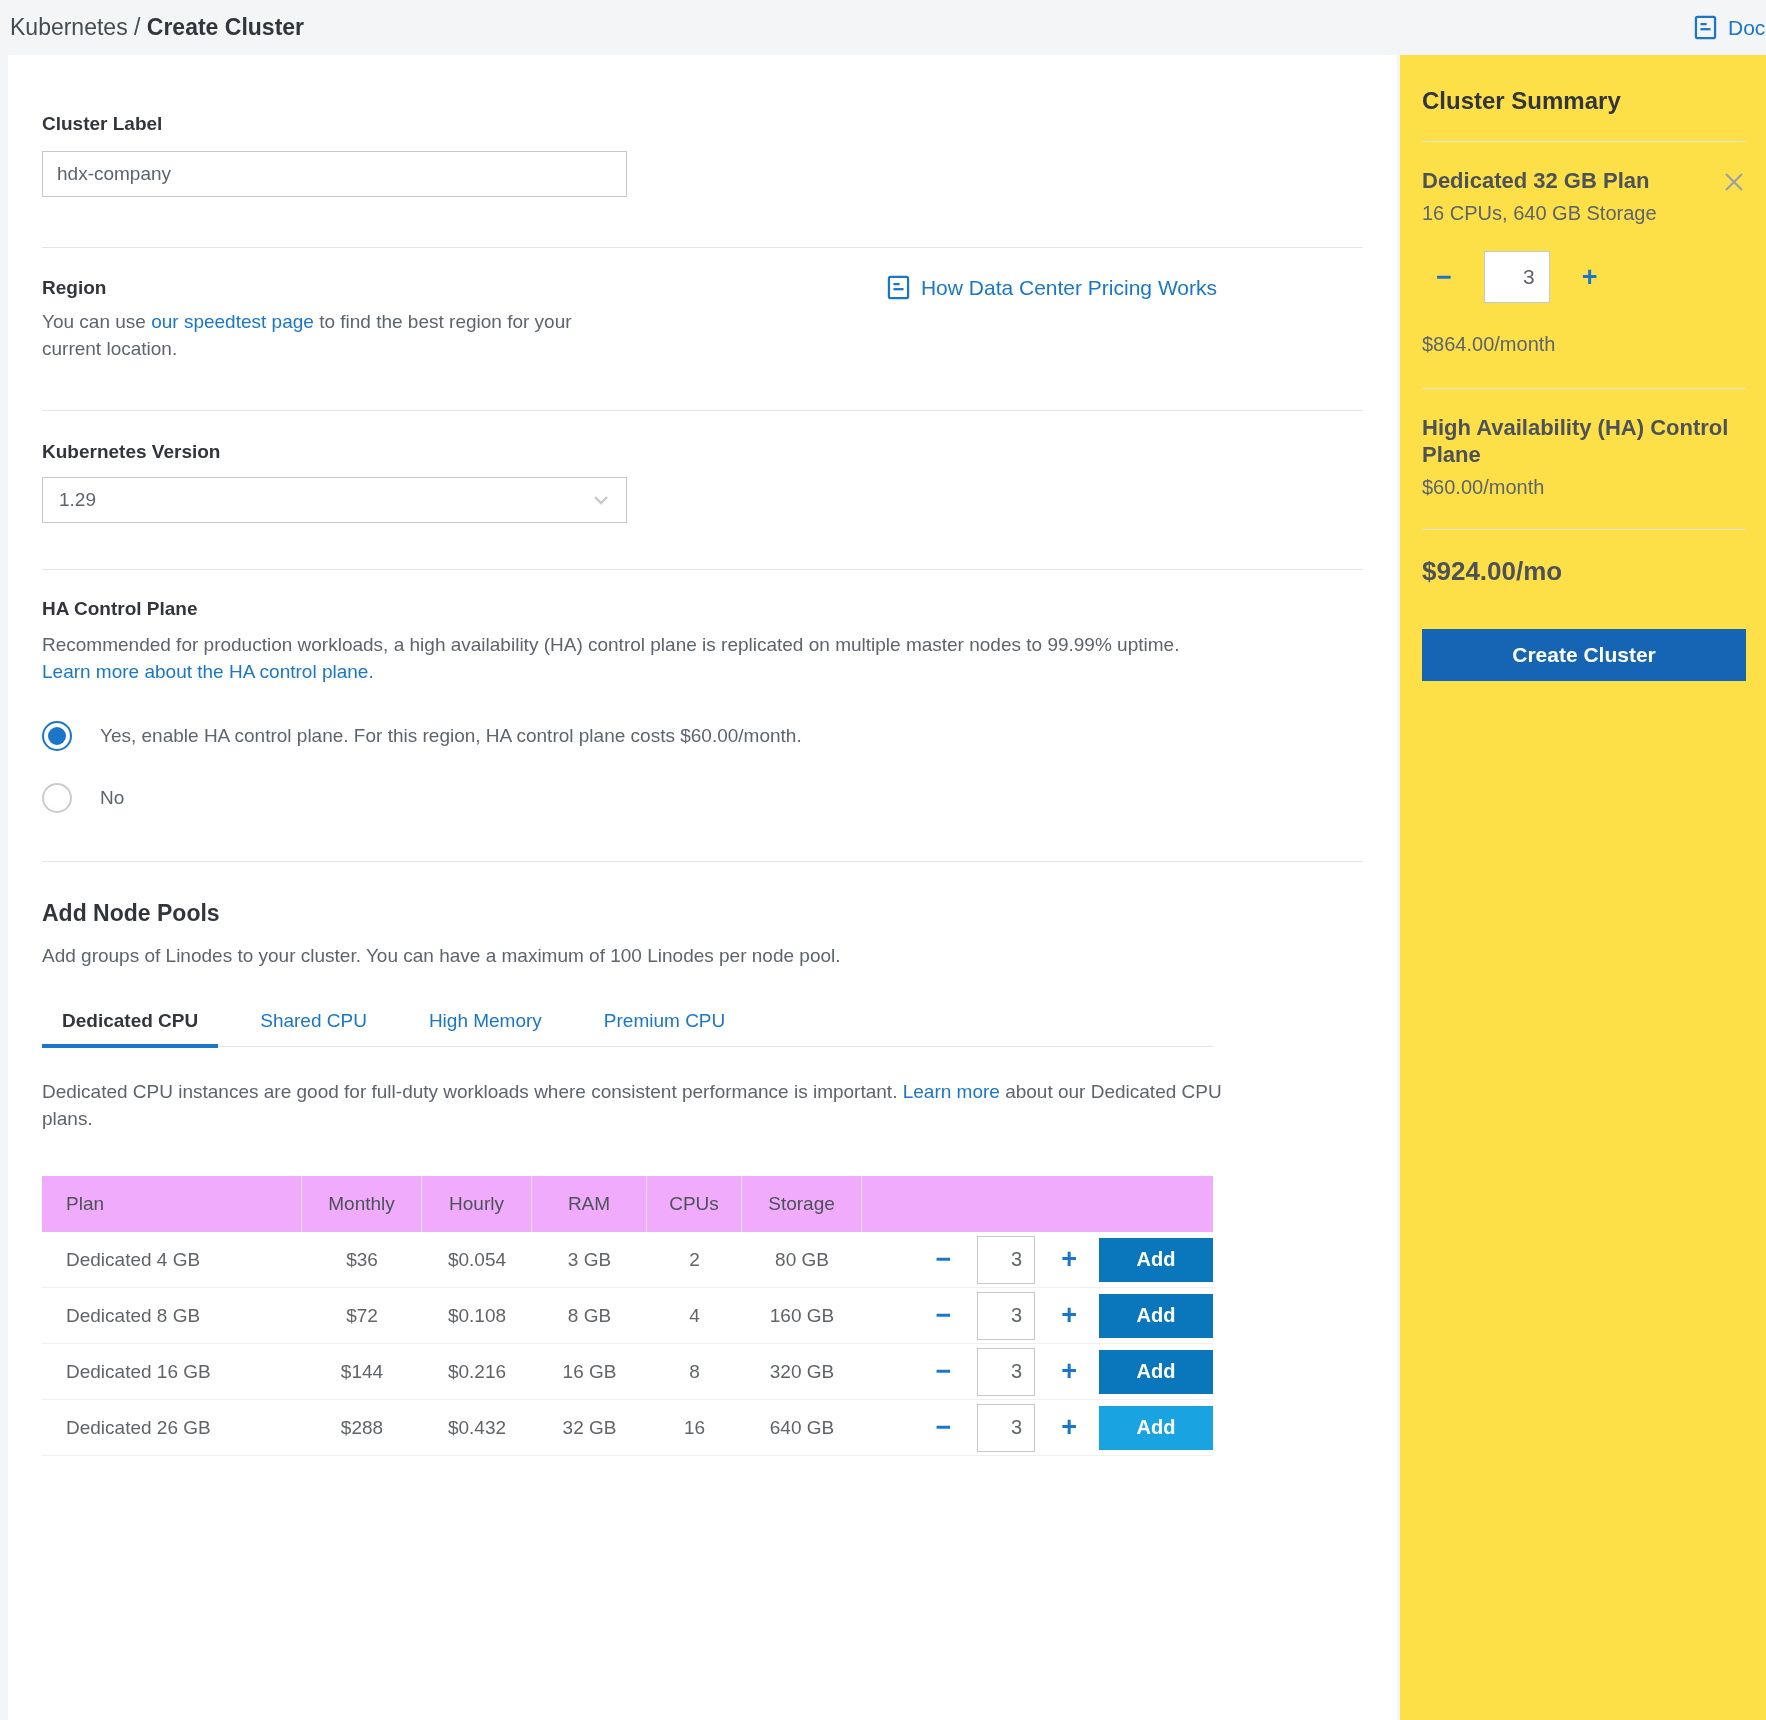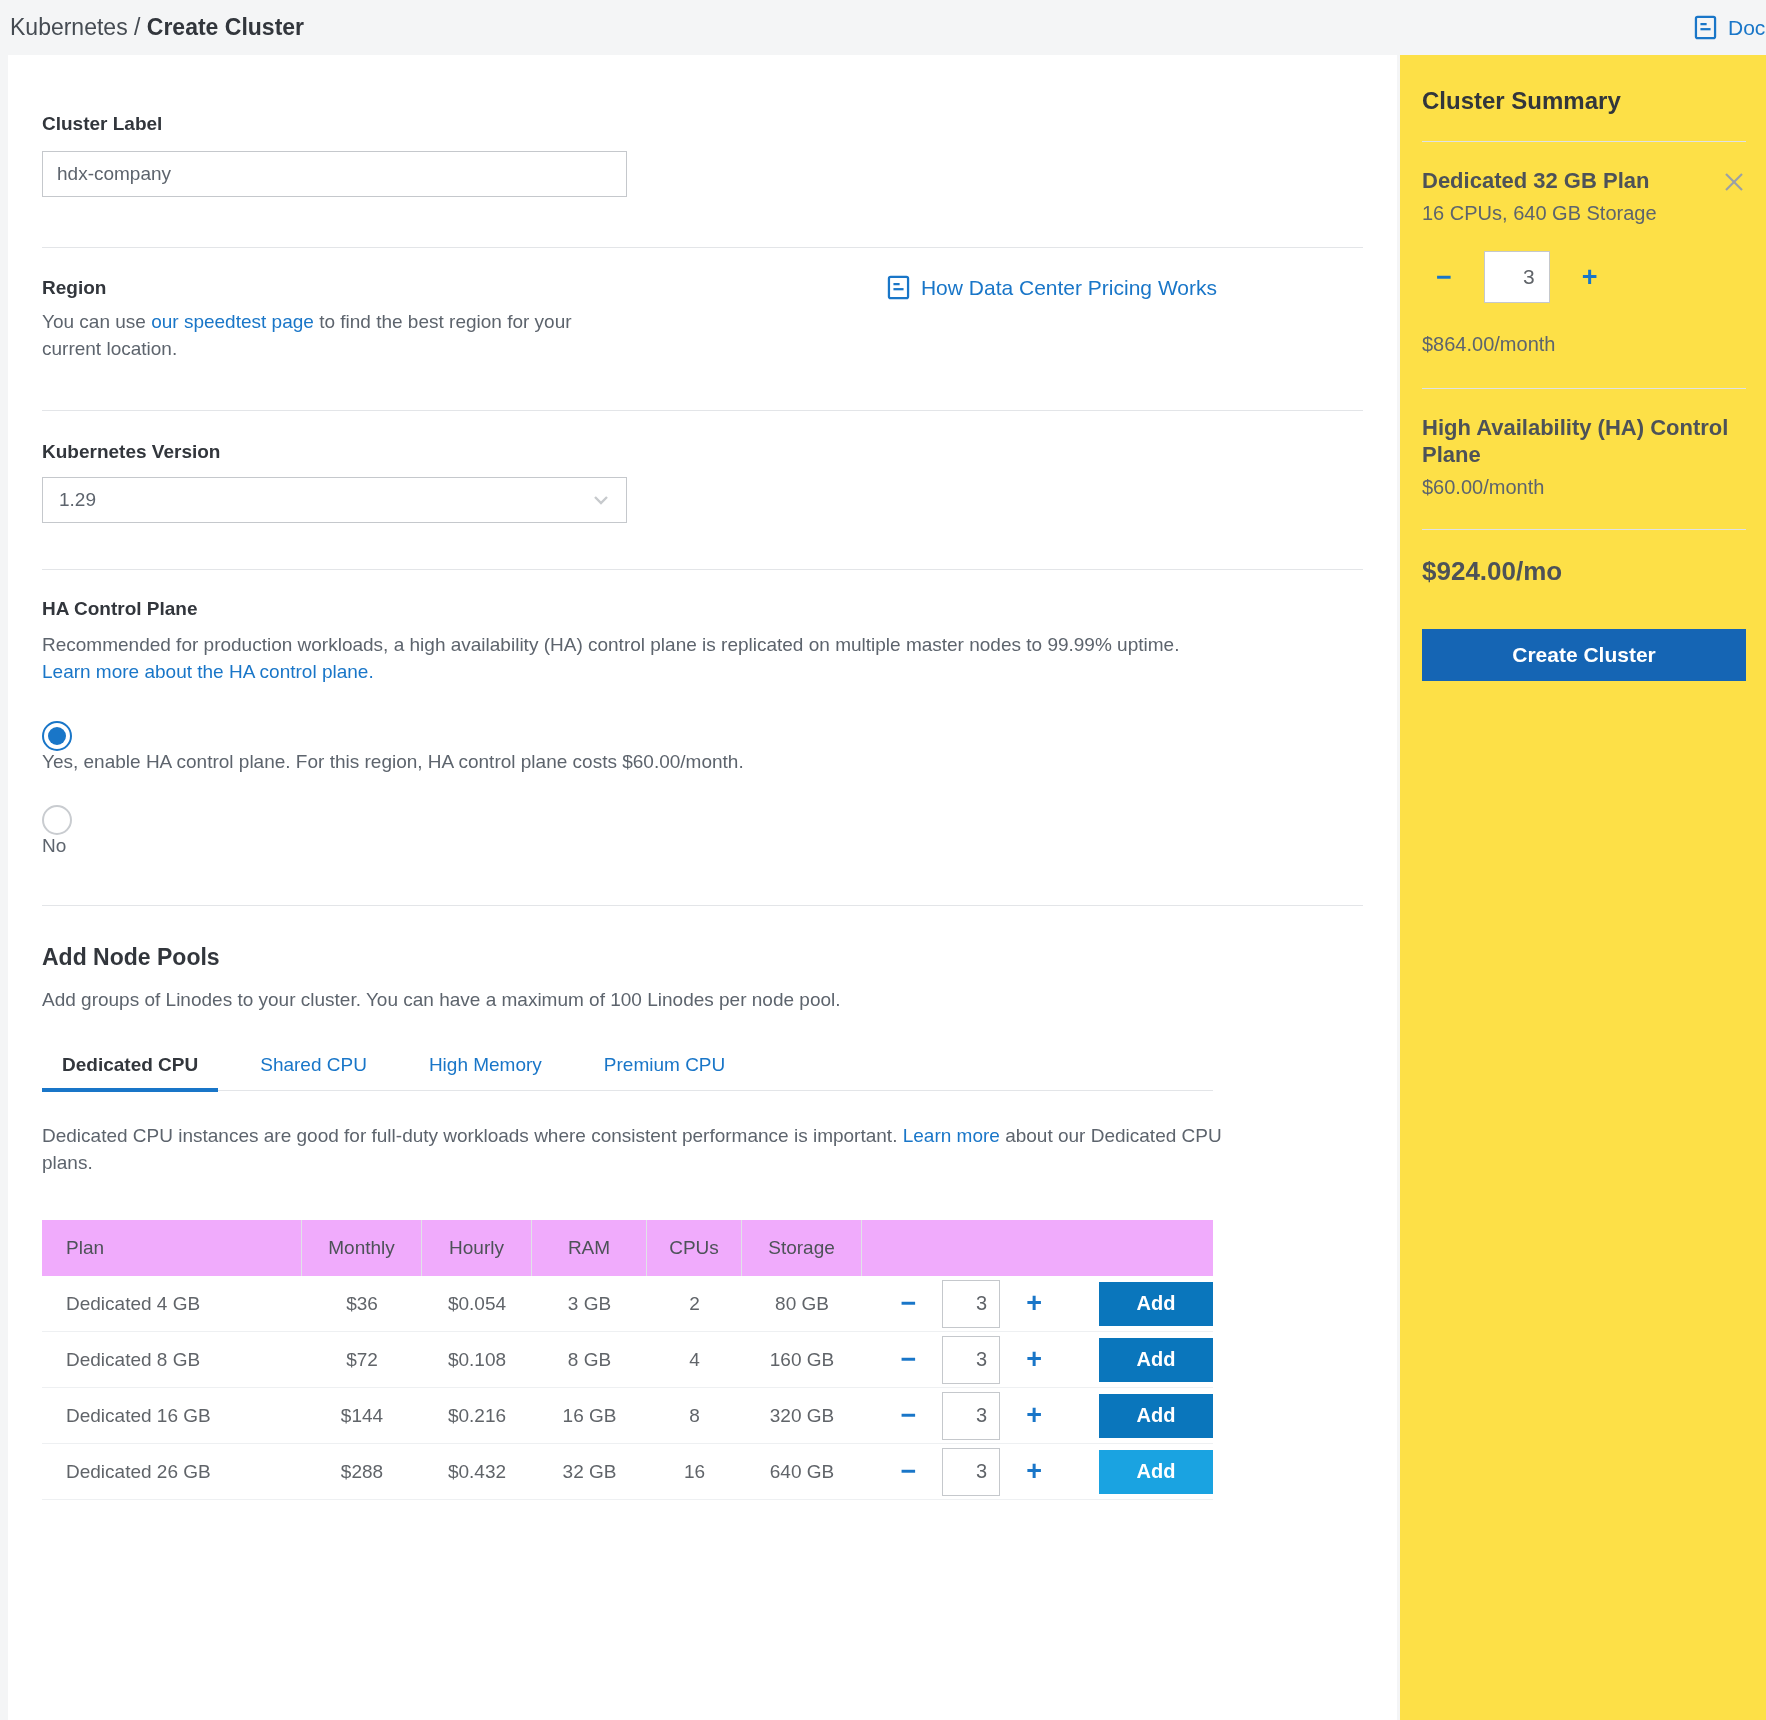--- a/index.html
+++ b/index.html
@@ -57,21 +57,21 @@
   .flag::before {
     content: ""; position: absolute; left: 0; top: 0; width: 15px; height: 13px;
     background: #3c3b6e;
     background-image: radial-gradient(#fff 0.8px, transparent 0.9px);
     background-size: 3px 3px;
   }
 
   .chevron { width: 18px; height: 18px; stroke: #c7cacd; fill: none; stroke-width: 2.4; }
 
   
-  .radio-row { display: flex; align-items: flex-start; cursor: pointer; flex-direction: column; }
+  .radio-row { display: flex; align-items: center; gap: 28px; cursor: pointer; }
   .radio { width: 30px; height: 30px; border-radius: 50%; position: relative; flex-shrink: 0; }
   .radio.checked { border: 2px solid #1976c8; }
   .radio.checked::after {
     content: ""; position: absolute; left: 4px; top: 4px; width: 18px; height: 18px;
     border-radius: 50%; background: #1976c8;
   }
   .radio.unchecked { border: 2px solid #c9ccd0; }
   .radio-label { font-size: 19px; color: #5d646d; }
 
   
@@ -102,21 +102,21 @@
   .stepper { display: flex; align-items: center; }
   .step-btn {
     background: none; border: none; color: #1976c8; font-size: 27px; font-weight: 600;
     font-family: inherit; cursor: pointer; line-height: 1; padding: 0 4px;
   }
   .qty-input {
     width: 58px; height: 48px; border: 1px solid #c5c8cc; margin: 0 22px;
     font-family: inherit; font-size: 20px; color: #606469; text-align: right; padding-right: 12px;
   }
   .add-btn {
-    width: 114px; height: 44px; margin-left: 53px; border: none; cursor: pointer;
+    width: 114px; height: 44px; margin-left: 18px; border: none; cursor: pointer;
     background: #0a76bc; color: #fff; font-family: inherit; font-size: 20px; font-weight: 700;
   }
   .add-btn.light { background: #1aa3e1; }
 
   
   .summary-title { font-size: 24px; font-weight: 700; color: #32363c; margin-top: 6px; }
   .sb-divider { border: 0; border-top: 1px solid #dfe2e5; margin-top: 26px; }
   .plan-head { display: flex; align-items: flex-start; justify-content: space-between; margin-top: 26px; }
   .plan-name { font-size: 22px; font-weight: 700; color: #4d5258; line-height: 1.2; }
   .close-icon { width: 24px; height: 24px; stroke: #9aa0a6; stroke-width: 2.2; cursor: pointer; flex-shrink: 0; margin-top: 2px; }

